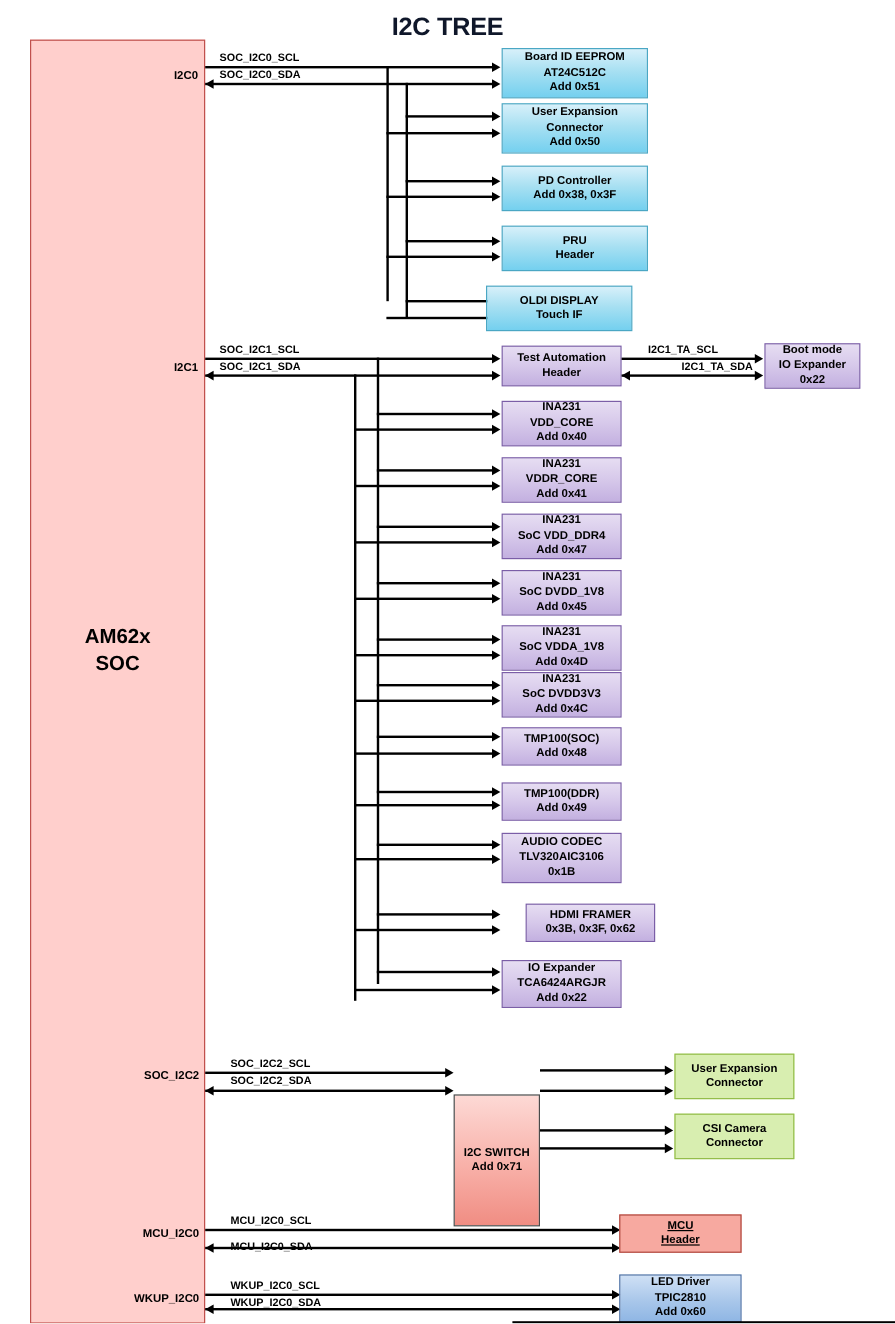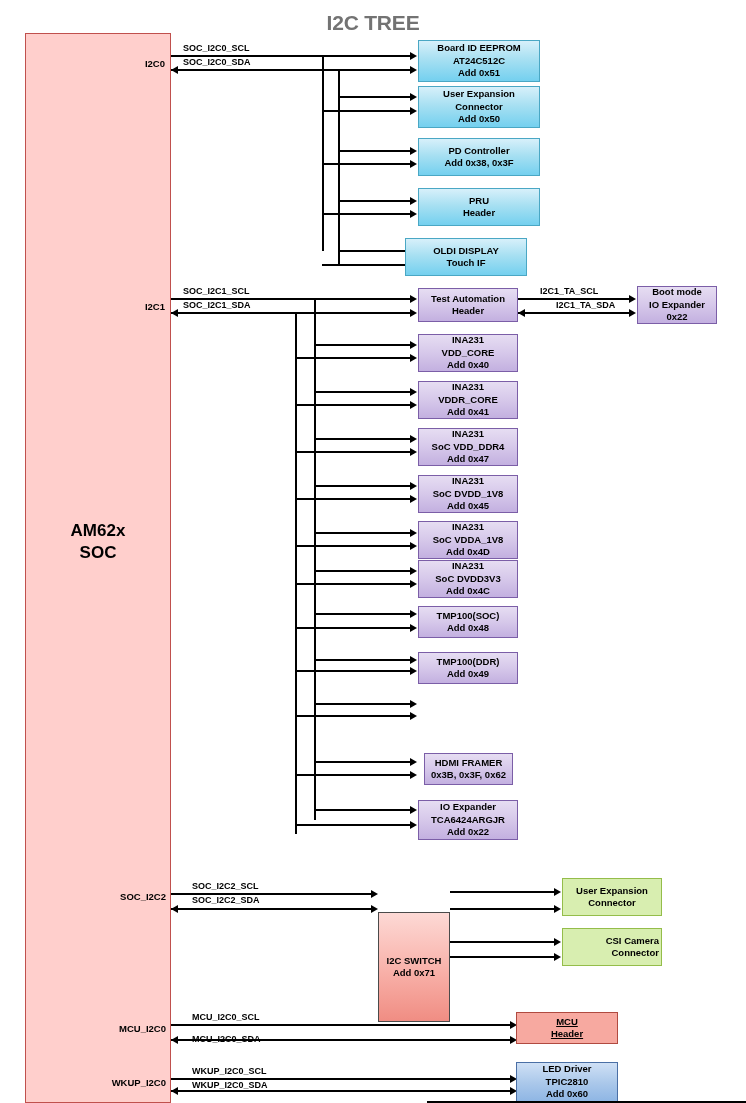--- a/index.html
+++ b/index.html
@@ -14,21 +14,21 @@
     background: #ffffff;
     font-family: "Liberation Sans", sans-serif;
     overflow: hidden;
   }
   .title {
     position: absolute;
     left: 0;
     top: 11px;
     width: 746px;
     text-align: center;
-    color: #737373;
+    color: #0f172a;
     font-size: 21px;
     font-weight: bold;
     letter-spacing: -0.2px;
     font-family: "Liberation Sans", sans-serif;
   }
   
   .soc {
     position: absolute;
     left: 25px;
     top: 33px;
@@ -311,32 +311,37 @@
     <span>Add 0x4C</span>
   </div>
   <div class="box box-purple" style="left:418px; top:606px; width:100px; height:32px;">
     <span>TMP100(SOC)</span>
     <span>Add 0x48</span>
   </div>
   <div class="box box-purple" style="left:418px; top:652px; width:100px; height:32px;">
     <span>TMP100(DDR)</span>
     <span>Add 0x49</span>
   </div>
-  <div class="box box-purple" style="left:424px; top:753px; width:89px; height:32px;">
+  <div class="box box-purple" style="left:418px; top:694px; width:100px; height:42px;">
+    <span>AUDIO CODEC</span>
+    <span>TLV320AIC3106</span>
+    <span>0x1B</span>
+  </div>
+  <div class="box box-purple" style="left:438px; top:753px; width:108px; height:32px;">
     <span>HDMI FRAMER</span>
     <span>0x3B, 0x3F, 0x62</span>
   </div>
   <div class="box box-purple" style="left:418px; top:800px; width:100px; height:40px;">
     <span>IO Expander</span>
     <span>TCA6424ARGJR</span>
     <span>Add 0x22</span>
   </div>
 
   <div class="sig" style="left:540px; top:286px;">I2C1_TA_SCL</div>
-  <div class="sig" style="left:556px; top:300px;">I2C1_TA_SDA</div>
+  <div class="sig" style="left:568px; top:300px;">I2C1_TA_SDA</div>
   <div class="hline" style="left:518px; top:298px; width:112px;"></div>
   <div class="arrow-r" style="left:629px; top:294.5px;"></div>
   <div class="hline" style="left:518px; top:312px; width:112px;"></div>
   <div class="arrow-r" style="left:629px; top:308.5px;"></div>
   <div class="arrow-l" style="left:518px; top:308.5px;"></div>
   <div class="box box-purple" style="left:637px; top:286px; width:80px; height:38px;">
     <span>Boot mode</span>
     <span>IO Expander</span>
     <span>0x22</span>
   </div>
@@ -361,21 +366,21 @@
   <div class="arrow-r" style="left:554px; top:904.5px;"></div>
   <div class="box box-green" style="left:562px; top:878px; width:100px; height:38px;">
     <span>User Expansion</span>
     <span>Connector</span>
   </div>
 
   <div class="hline" style="left:450px; top:941px; width:105px;"></div>
   <div class="arrow-r" style="left:554px; top:937.5px;"></div>
   <div class="hline" style="left:450px; top:956px; width:105px;"></div>
   <div class="arrow-r" style="left:554px; top:952.5px;"></div>
-  <div class="box box-green" style="left:562px; top:928px; width:100px; height:38px;text-align:right;">
+  <div class="box box-green" style="left:562px; top:928px; width:100px; height:38px;">
     <span>CSI Camera</span>
     <span>Connector</span>
   </div>
 
   <div class="port" style="left:104px; top:1023px; width:62px;">MCU_I2C0</div>
   <div class="sig" style="left:192px; top:1012px;">MCU_I2C0_SCL</div>
   <div class="sig" style="left:192px; top:1034px;">MCU_I2C0_SDA</div>
   <div class="hline" style="left:171px; top:1024px; width:340px;"></div>
   <div class="arrow-r" style="left:510px; top:1020.5px;"></div>
   <div class="hline" style="left:171px; top:1039px; width:340px;"></div>

